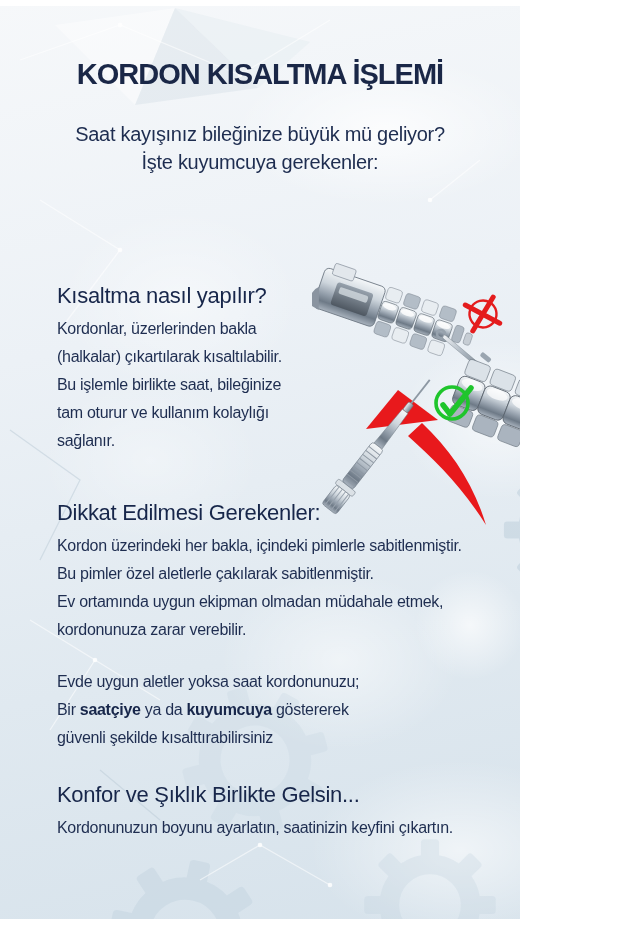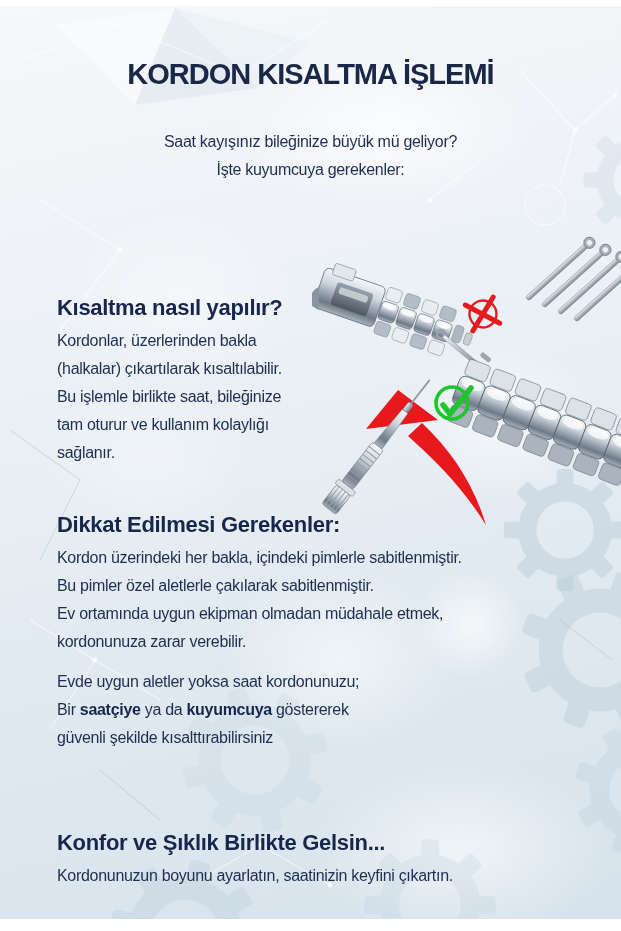--- a/index.html
+++ b/index.html
@@ -1,53 +1,53 @@
 <!DOCTYPE html>
 <html><head>
 <meta charset="utf-8">
 <style>
   * { box-sizing: border-box; margin: 0; padding: 0; }
   html,body { background:#ffffff; }
   .poster {
     position: relative;
-    width: 621px; height: 931px;
+    width: 520px; height: 931px;
     overflow: hidden;
     font-family: "Liberation Sans", "DejaVu Sans", sans-serif;
     background: linear-gradient(168deg, #f6f8fa 0%, #ecf1f6 35%, #e0e9f0 68%, #d6e2eb 100%);
   }
   .bg-svg, .illustration { position: absolute; pointer-events: none; }
   .bg-svg { left:0; top:0; z-index: 0; }
   .illustration { left: 312px; top: 215px; width: 309px; height: 318px; z-index: 1; }
   .white-strip { position: absolute; left:0; right:0; background:#ffffff; z-index: 3; }
   .white-strip.top { top:0; height:6px; }
   .white-strip.bottom { bottom:0; height:12px; }
 
   .txt { position: absolute; z-index: 2; color: #1e2d50; }
   .page-title {
     left: 0; right: 0; top: 58px;
     text-align: center;
     font-size: 29px; font-weight: bold; letter-spacing: -1px;
     color: #1a2747;
   }
   .intro {
-    left: 0; right: 0; top: 128px;
+    left: 0; right: 0; top: 120px;
     text-align: center;
-    font-size: 16px; line-height: 28px; letter-spacing: -0.3px;
+    font-size: 20px; line-height: 28px; letter-spacing: -0.3px;
   }
   .sec { left: 57px; }
   .sec h2 {
-    font-size: 22px; font-weight: bold; line-height: 30px;
-    color: #17264a; margin: 12px 0 4px 0; letter-spacing: -0.3px;
+    font-size: 22px; font-weight: normal; line-height: 30px;
+    color: #17264a; margin: 0 0 4px 0; letter-spacing: -0.3px;
   }
   .sec .line { font-size: 16px; line-height: 28px; letter-spacing: -0.3px; white-space: nowrap; }
   .sec .line b { font-weight: bold; color: #17264a; }
   .sec-how { top: 281px; }
   .sec-attention { top: 498px; }
   .sec-what { top: 668px; }
-  .sec-comfort { top: 816px; }
+  .sec-comfort { top: 780px; }
 </style>
 </head>
 <body>
 
 <div class="poster">
 
   <svg class="bg-svg" width="621" height="931" viewBox="0 0 621 931">
     <defs>
       <radialGradient id="blobG" cx="50%" cy="50%" r="50%">
         <stop offset="0" stop-color="#ffffff" stop-opacity="0.85"></stop>

